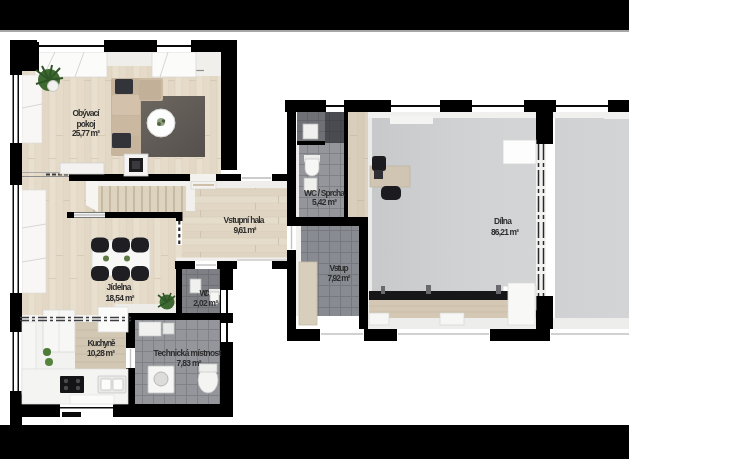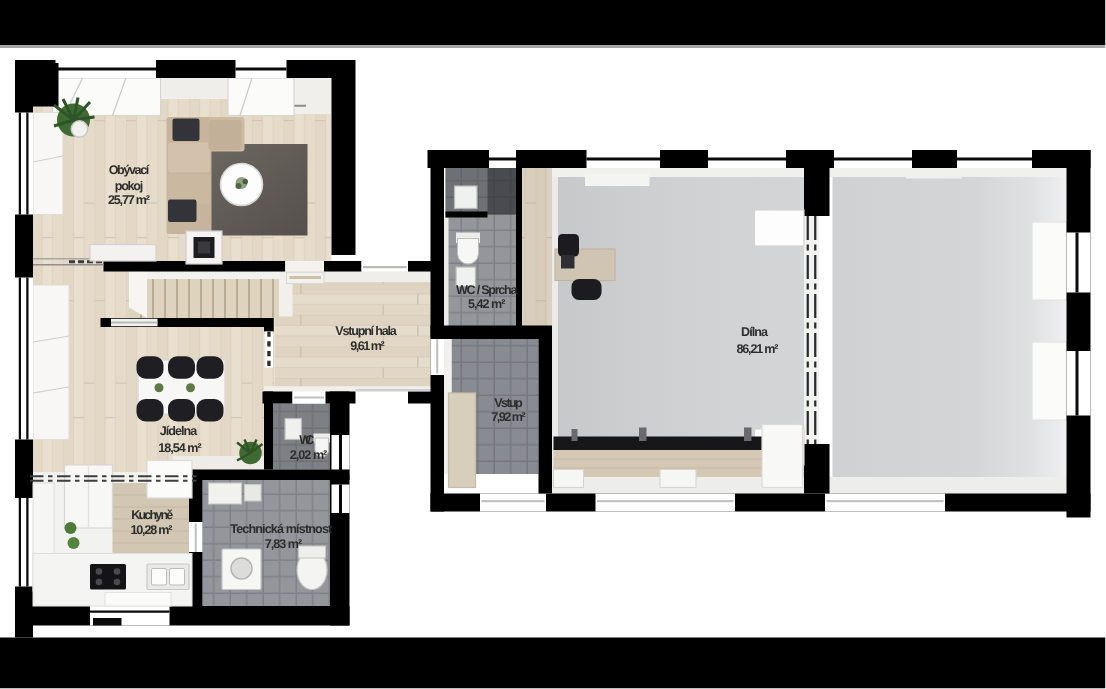--- a/index.html
+++ b/index.html
@@ -1,16 +1,16 @@
 <!DOCTYPE html>
 <html><head>
 <meta charset="utf-8">
 <style>
   html,body{margin:0;padding:0;background:#fff;}
-  #stage{position:relative;width:737px;height:459px;overflow:hidden;background:#fff;
+  #stage{position:relative;width:629px;height:459px;overflow:hidden;background:#fff;
          font-family:"Liberation Sans", sans-serif; will-change:transform; transform:translateZ(0);text-align:center;}
 </style>
 </head>
 <body>
 <div id="stage">
 <svg width="737" height="459" viewBox="0 0 737 459">
 <defs>
   <pattern id="wood" width="21" height="120" patternUnits="userSpaceOnUse">
     <rect width="21" height="120" fill="#e6dcca"></rect>
     <rect x="0" width="7" height="120" fill="#e3d8c5"></rect>

